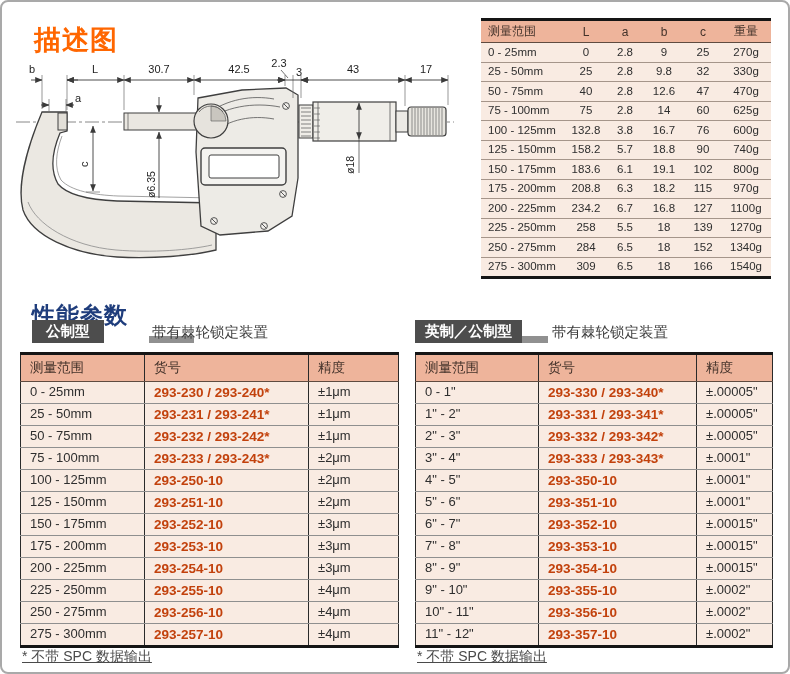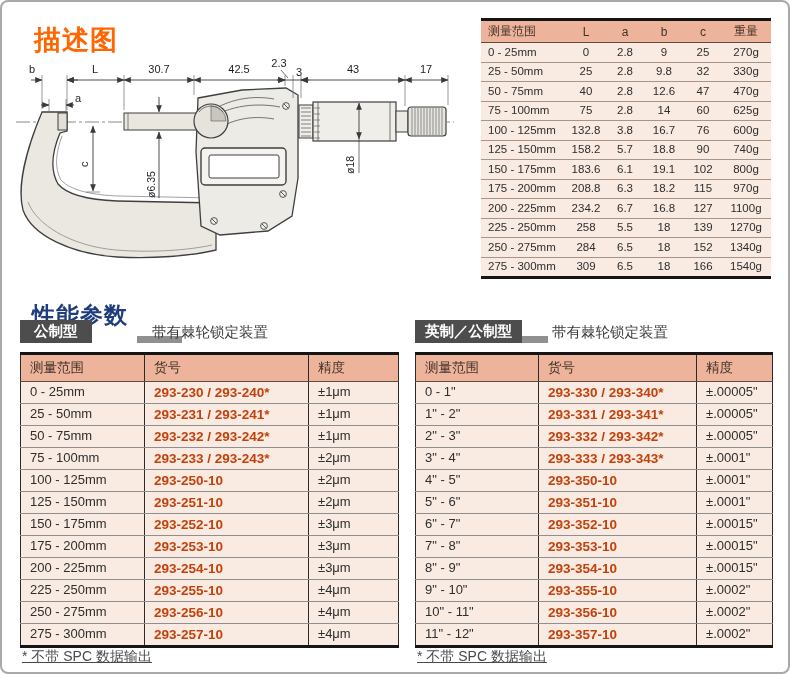--- a/index.html
+++ b/index.html
@@ -337,21 +337,21 @@
           <td>6.5</td>
           <td>18</td>
           <td>166</td>
           <td>1540g</td>
         </tr>
       </tbody>
   </table>
 
   <h2 class="title-perf">性能参数</h2>
 
-  <div class="type-bar" style="left:18px;gap:45px;">
+  <div class="type-bar" style="left:30px;gap:45px;">
     <span class="box">公制型</span>
     <span class="ext" style="width:45px;"></span>
   </div>
   <div class="feature-label" style="left:150px;">带有棘轮锁定装置</div>
 
   <table class="perf-table" style="left:18px; width:378px;">
     <colgroup>
         <col style="width:124px">
         <col style="width:164px">
         <col style="width:90px">

